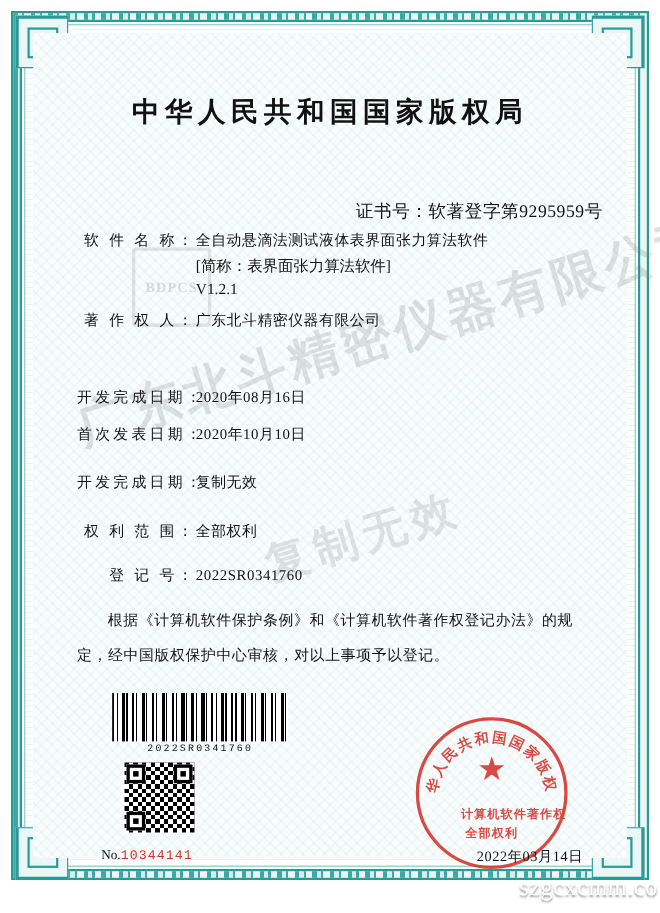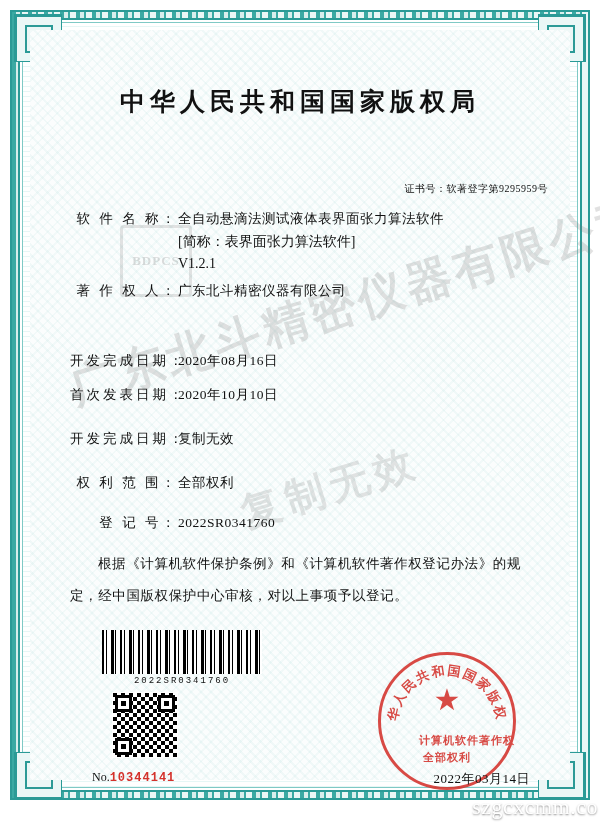--- a/index.html
+++ b/index.html
@@ -108,21 +108,21 @@
     text-align: center;
     font-size: 27px;
     letter-spacing: 5px;
     color: #0b0b0b;
     font-weight: bold;
   }
 
   .cert-no {
     position: absolute;
     right: 22px; top: 152px;
-    font-size: 10px;
+    font-size: 16px;
     color: #111;
     letter-spacing: 0.5px;
   }
 
   
   .field {
     position: absolute;
     left: 40px;
     font-size: 13.5px;
     color: #111;
@@ -261,21 +261,20 @@
   .footer-no {
     position: absolute;
     left: 62px; top: 740px;
     font-size: 12px;
     color: #111;
   }
   .footer-no .num {
     color: #d4322c;
     font-family: "Liberation Mono", "DejaVu Sans Mono", monospace;
     letter-spacing: 1px;
-    font-weight: bold;
   }
   .footer-date {
     position: absolute;
     right: 40px; top: 740px;
     font-size: 13px;
     color: #111;
     letter-spacing: 0.5px;
   }
 
   

